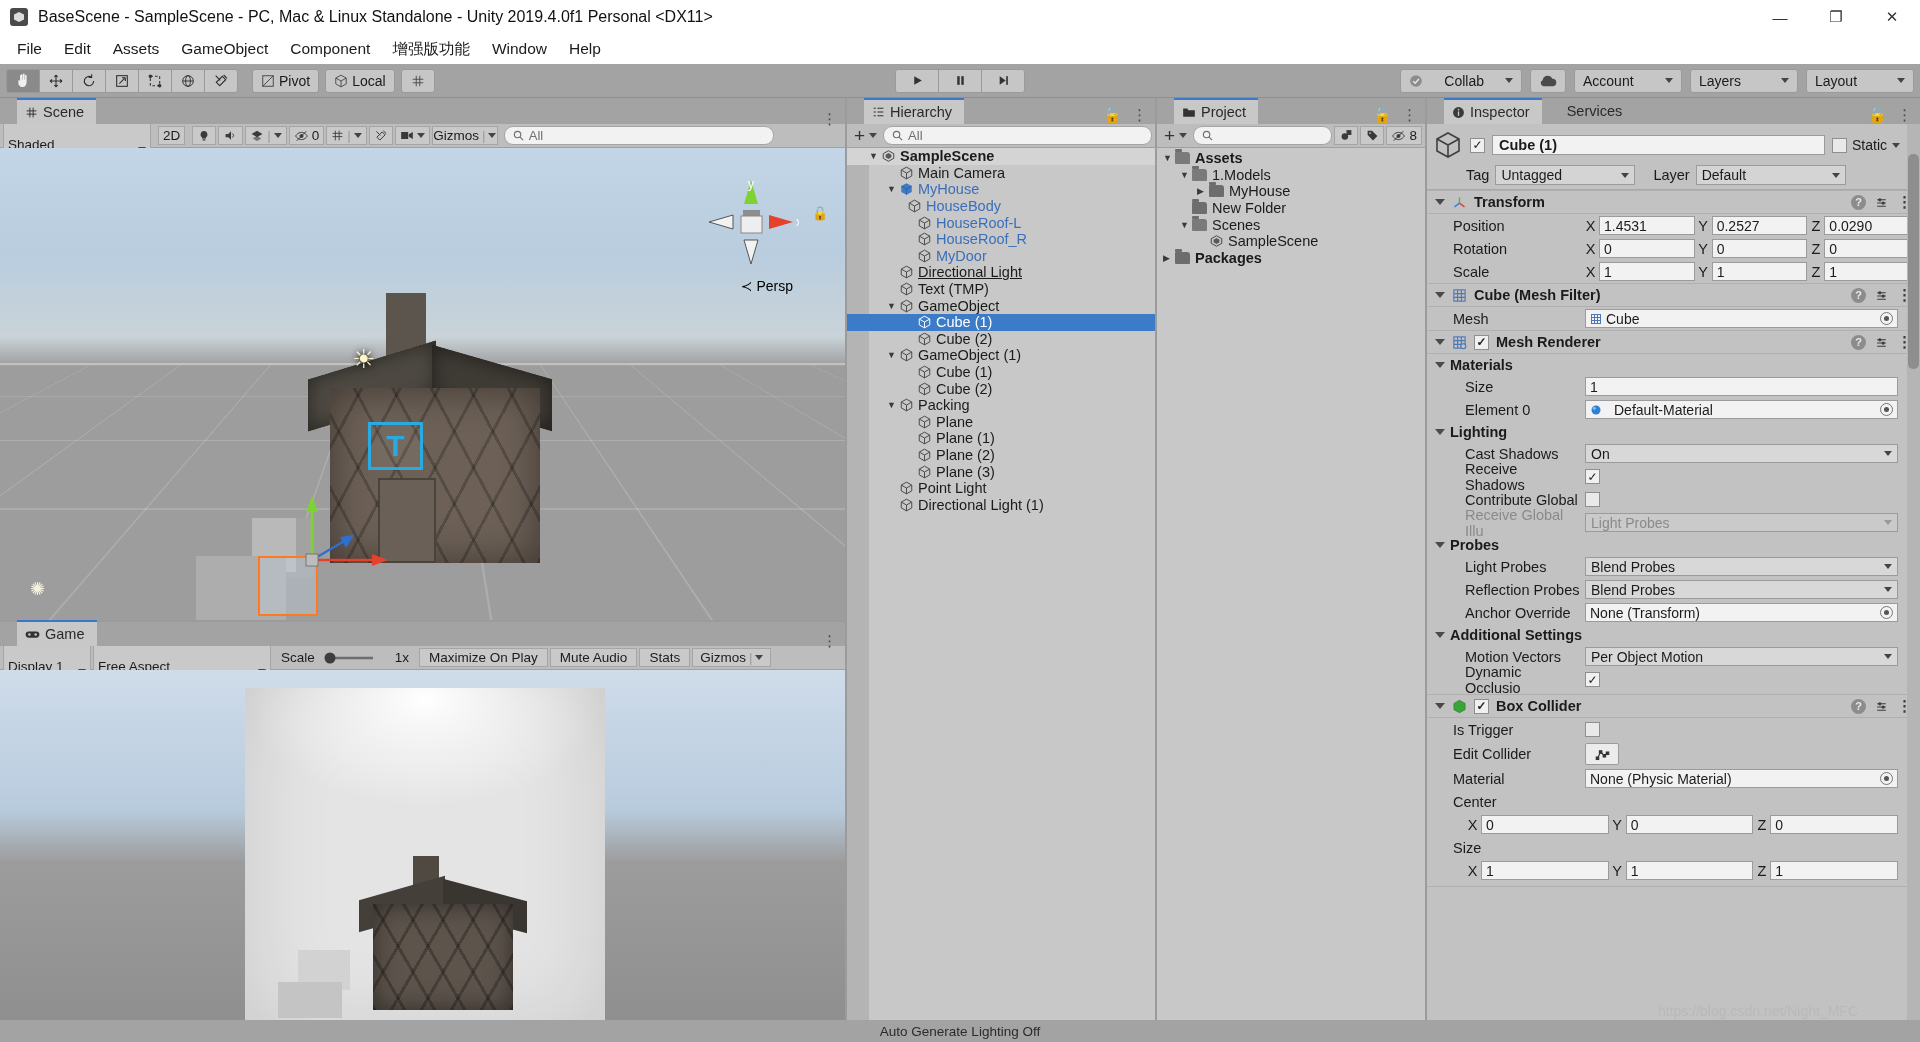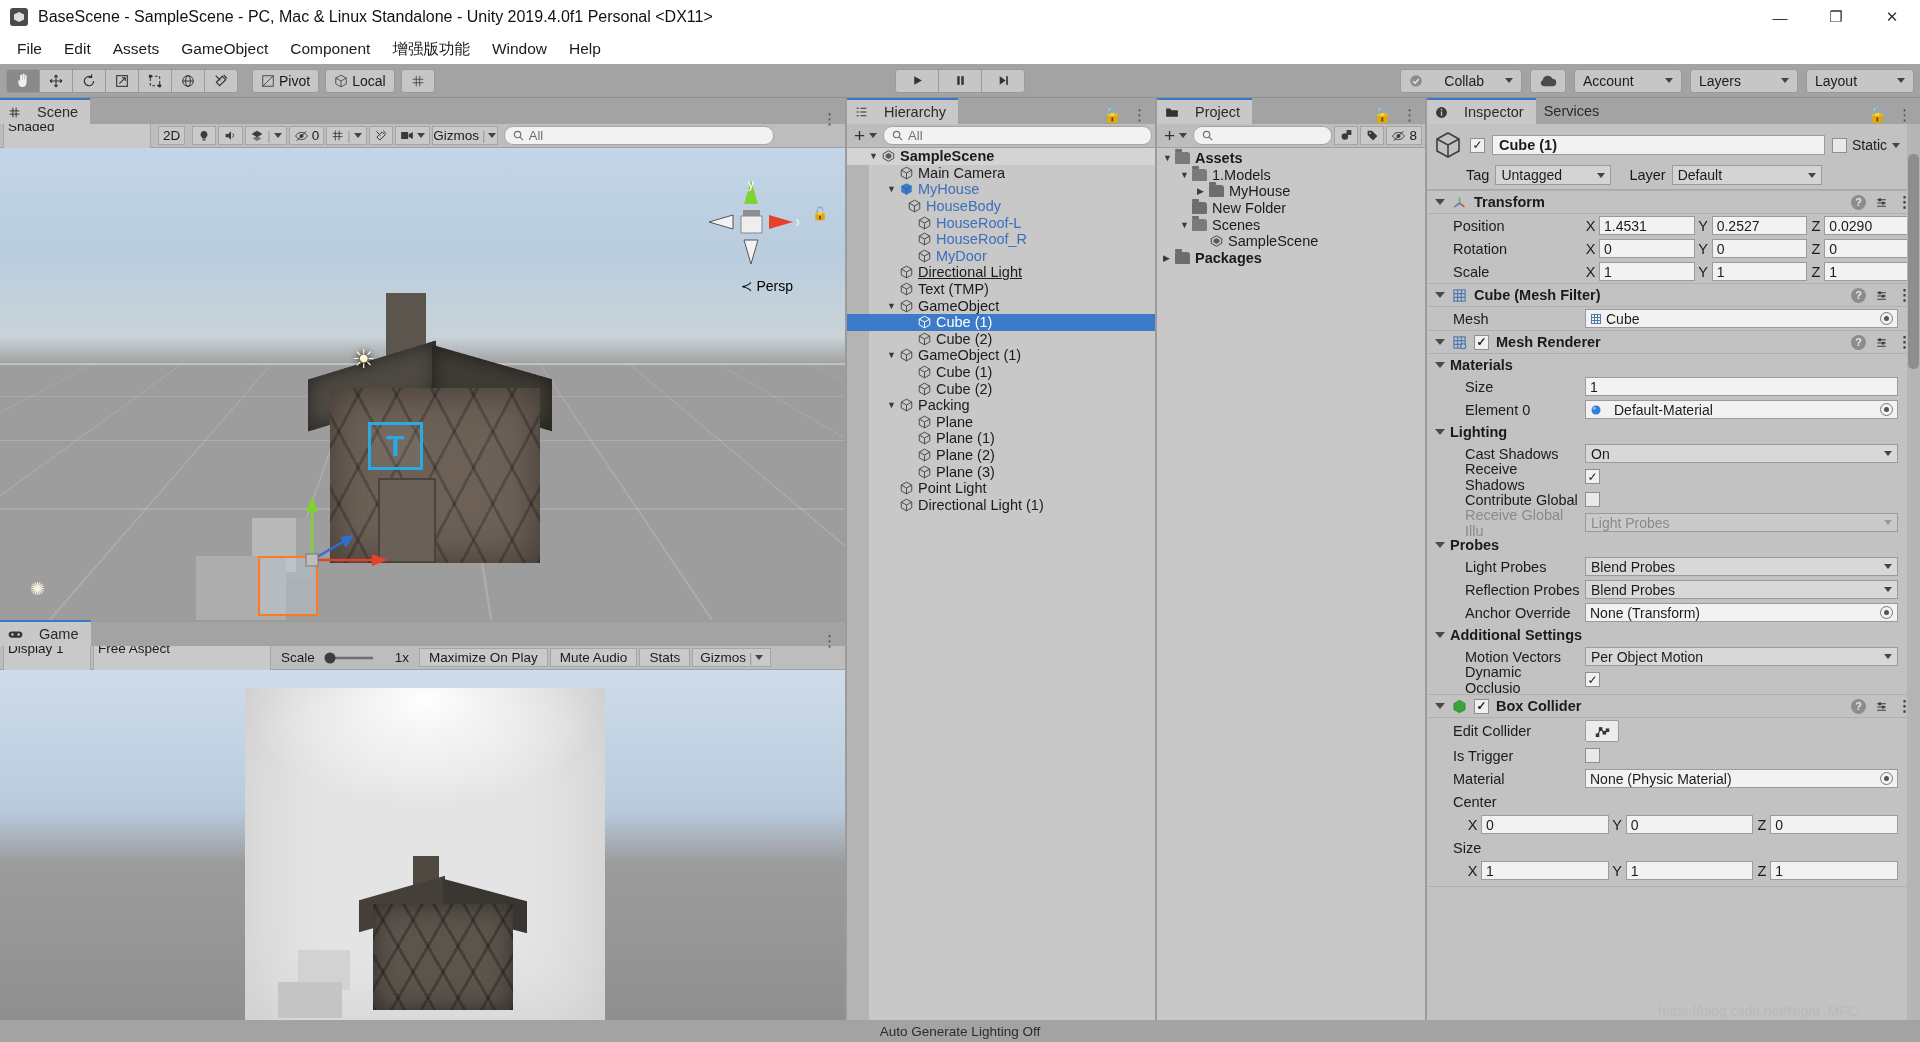--- a/index.html
+++ b/index.html
@@ -50,30 +50,30 @@
 
   
   .workspace{ flex:1; display:flex; min-height:0; background:#c2c2c2; }
   .col-left{ width:845px; display:flex; flex-direction:column; min-width:0; }
   .col-hier{ width:310px; display:flex;flex-direction:column; border-left:2px solid #9b9b9b;}
   .col-proj{ width:270px; display:flex;flex-direction:column; border-left:2px solid #9b9b9b;}
   .col-insp{ flex:1; display:flex;flex-direction:column; border-left:2px solid #9b9b9b;}
 
   
   .tabstrip{ height:26px; background:#a3a3a3; display:flex; align-items:flex-end; position:relative; flex:0 0 26px;}
-  .ptab{ height:26px; padding:0 12px 0 8px; display:flex;align-items:center; gap:16px; font-size:14.5px;
-         background:#a3a3a3; color:#2a2a2a; }
+  .ptab{ height:26px; padding:0 12px 0 8px; display:flex;align-items:center; gap:5px; font-size:14.5px;
+         background:#a3a3a3; color:#2a2a2a;margin-left:17px; }
   .ptab.active{ background:#c8c8c8; border-top:2px solid #3a79c9; }
   .tabstrip .tab-r{ margin-left:auto; display:flex; align-items:center; gap:10px; padding-right:8px; color:#4a4a4a;}
   .dots{ letter-spacing:0; font-size:15px; line-height:10px; }
 
   
   .subbar{ height:24px; background:#bdbdbd; display:flex; align-items:center; gap:2px; padding:0 3px;
            border-bottom:1px solid #a0a0a0; flex:0 0 24px; font-size:13.5px;}
-  .sel{ height:35px; background:#c9c9c9; border:1px solid #a5a5a5; display:flex; align-items:flex-start;
+  .sel{ height:35px; background:#c9c9c9; border:1px solid #a5a5a5; display:flex; align-items:flex-end;
         padding:0 4px; gap:4px; justify-content:space-between;}
   .sbtn{ height:19px; min-width:24px; background:#c9c9c9; border:1px solid #a5a5a5;
          display:flex;align-items:center;justify-content:center;padding:0 4px; gap:3px;}
   .searchbox{ height:19px; flex:1; background:#f2f2f2; border:1px solid #a5a5a5; border-radius:9px;
               display:flex;align-items:center; padding:0 8px; gap:5px; color:#6f6f6f; font-size:13px;}
 
   
   .sceneview{ flex:1; position:relative; overflow:hidden; background:#9a9a9a; min-height:0; }
   .sky{ position:absolute; inset:0;
         background:linear-gradient(#c3d5e6 0%, #b9cddf 22%, #c9d3d8 40%, #9f9f9f 46%, #9b9b9b 100%); }
@@ -872,21 +872,21 @@
             <span class="chk">✓</span>
             <span class="namefield">Cube (1)</span>
             <span class="staticwrap">
               <span class="chk" style="background:#e9e9e9"></span>
               <span>Static</span>
               <span class="caret"></span>
             </span>
           </div>
           <div class="ih-row2">
             <span class="lbl">Tag</span>
-            <span class="dd" style="width:116px">
+            <span class="dd" style="width:140px">
               <span>Untagged</span>
               <span class="caret"></span>
             </span>
             <span class="lbl" style="margin-left:12px">Layer</span>
             <span class="dd" style="width:150px">
               <span>Default</span>
               <span class="caret"></span>
             </span>
           </div>
         </div>
@@ -1091,37 +1091,37 @@
           <span class="ctools">
             <span class="qmark">?</span>
             <svg width="13" height="13" viewBox="0 0 24 24" fill="none" stroke="#3d3d3d" stroke-width="1.9">
                 <path d="M4 7h16M4 13h16M4 19h16"></path>
                 <circle cx="9" cy="7" r="2" fill="#3d3d3d"></circle>
                 <circle cx="15" cy="13" r="2" fill="#3d3d3d"></circle>
               </svg>
             <span class="dots">⋮</span>
           </span>
         </div>
+        <div class="frow">
+          <span class="flabel">Is Trigger</span>
+          <span class="chk" style="background:#e9e9e9"></span>
+        </div>
         <div class="frow" style="height:26px">
           <span class="flabel">Edit Collider</span>
           <span style="width:34px;height:22px;background:#ececec;border:1px solid #9b9b9b;border-radius:2px;display:flex;align-items:center;justify-content:center">
             <svg width="15" height="13" viewBox="0 0 24 20" fill="none" stroke="#333" stroke-width="1.7">
                 <path d="M4 16l5-10 6 6 5-4"></path>
                 <rect x="2" y="14" width="4" height="4" fill="#333"></rect>
                 <rect x="7" y="4" width="4" height="4" fill="#333"></rect>
                 <rect x="13" y="10" width="4" height="4" fill="#333"></rect>
                 <rect x="18" y="6" width="4" height="4" fill="#333"></rect>
               </svg>
           </span>
         </div>
         <div class="frow">
-          <span class="flabel">Is Trigger</span>
-          <span class="chk" style="background:#e9e9e9"></span>
-        </div>
-        <div class="frow">
           <span class="flabel">Material</span>
           <span class="objfield" style="margin-right:22px">
             <span>None (Physic Material)</span>
             <span class="dot-target"></span>
           </span>
         </div>
         <div class="frow">
           <span class="flabel">Center</span>
         </div>
         <div class="frow" style="padding-left:40px">

